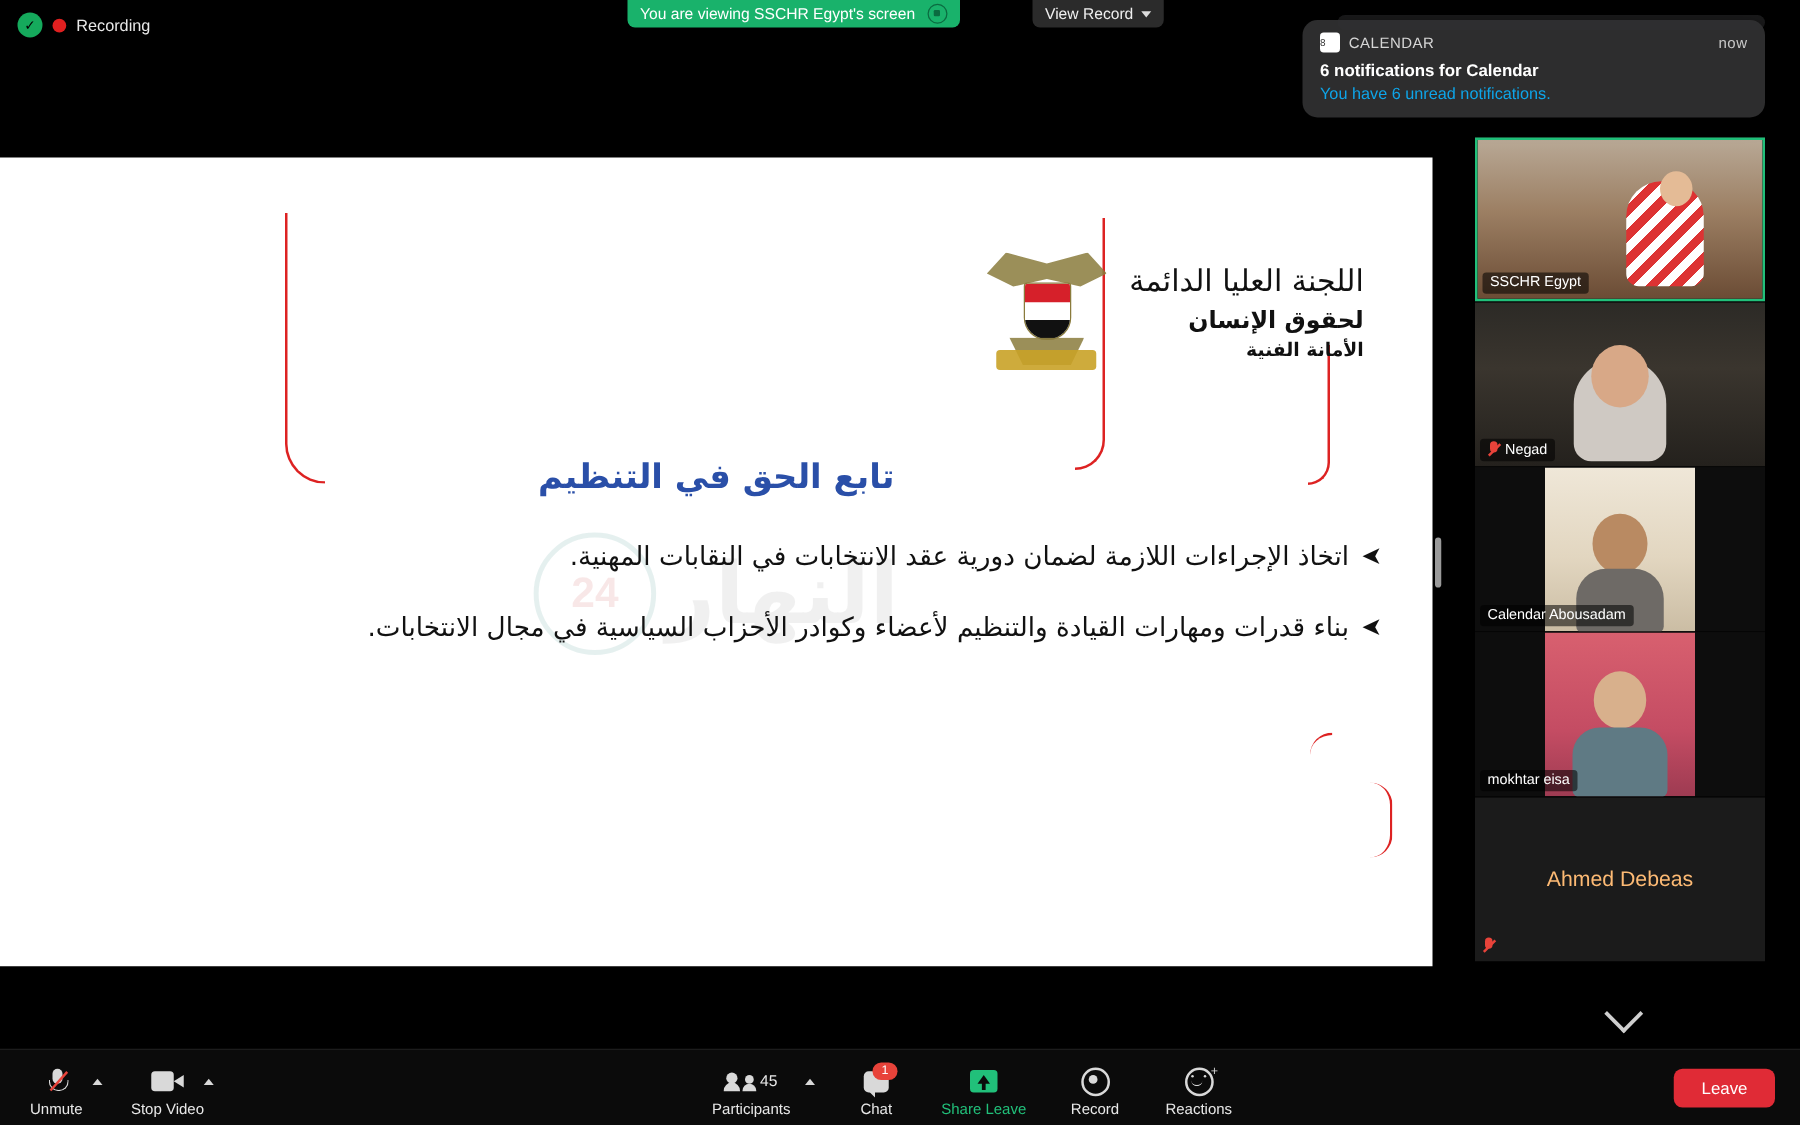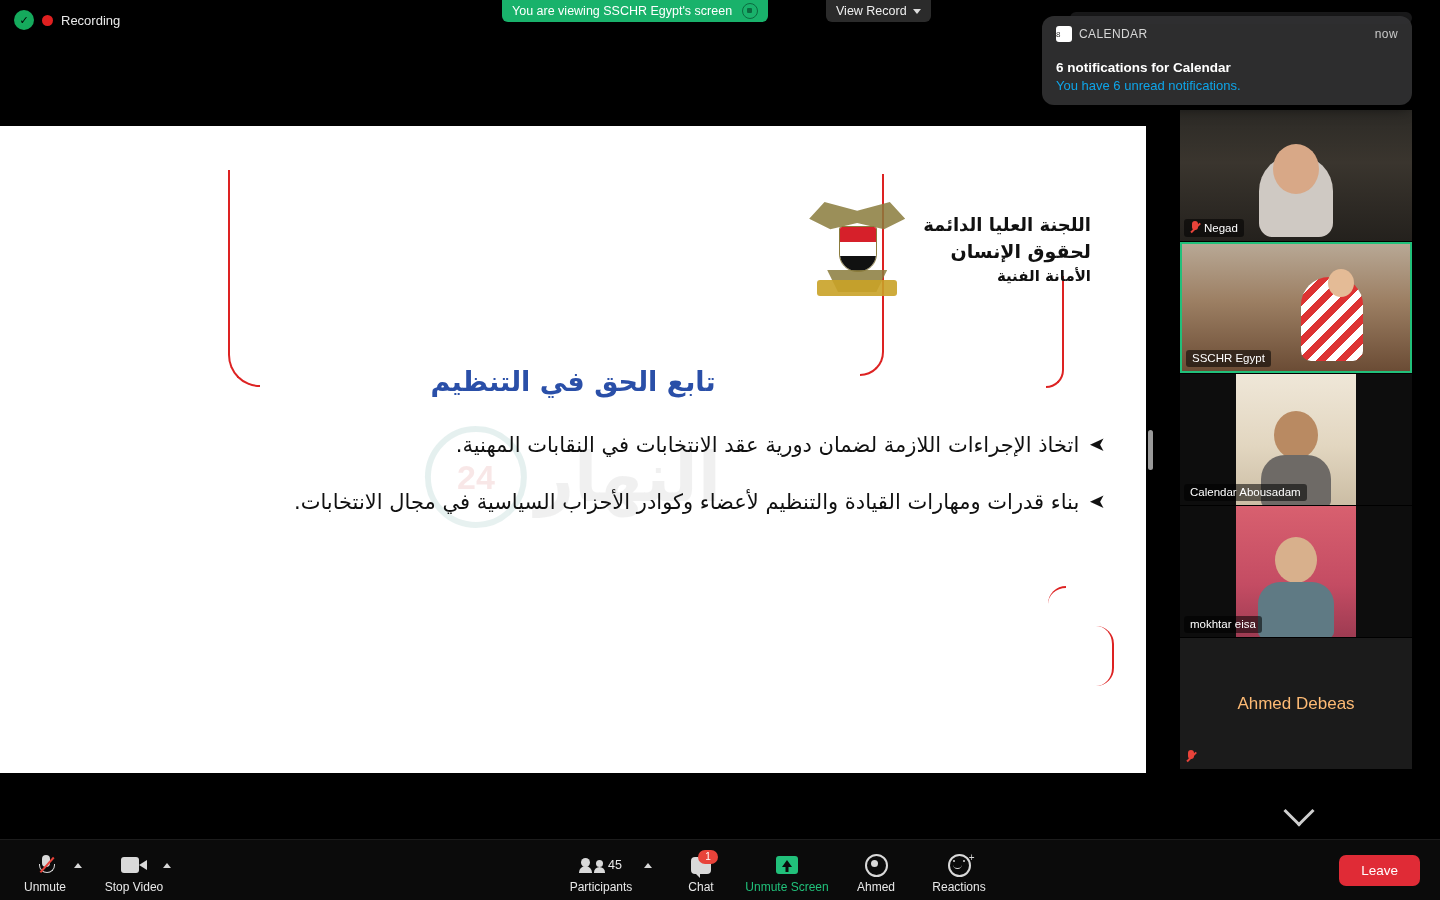--- a/index.html
+++ b/index.html
@@ -130,21 +130,21 @@
     color: #333;
     text-align: center;
     line-height: 11px;
   }
   .toast-time {
     margin-left: auto;
     font-size: 12px;
     color: #c9c9c9;
   }
   .toast-title {
-    margin-top: 18px;
+    margin-top: 7px;
     font-size: 13.5px;
     font-weight: bold;
     color: #fff;
   }
   .toast-body {
     margin-top: 3px;
     font-size: 13px;
     color: #0ea5e9;
   }
   .toast-shadow {
@@ -174,21 +174,21 @@
     display: flex;
     align-items: center;
     gap: 18px;
   }
   .logo-text {
     text-align: right;
     color: #111;
     font-family: "DejaVu Sans", sans-serif;
     line-height: 1.45;
   }
-  .logo-text .l1 { font-size: 18px; font-weight: bold; }
+  .logo-text .l1 { font-size: 24px; font-weight: normal; }
   .logo-text .l2 { font-size: 19px; font-weight: bold; }
   .logo-text .l3 { font-size: 15px; font-weight: bold; }
   .eagle {
     width: 96px; height: 108px;
     position: relative;
   }
   .eagle .wing {
     position: absolute;
     top: 6px; left: 0;
     width: 96px; height: 44px;
@@ -267,21 +267,21 @@
     transform: translateX(-50%);
     display: flex;
     align-items: center;
     gap: 8px;
     opacity: .10;
     pointer-events: none;
   }
   .wm .wm-ring {
     width: 90px; height: 90px;
     border-radius: 50%;
-    border: 6px solid #0f766e;
+    border: 4px solid #0f766e;
     position: relative;
     text-align: center;
   }
   .wm .wm-num {
     position: absolute;
     left: 50%; top: 50%;
     transform: translate(-50%,-50%);
     font-size: 34px;
     color: #c02020;
     font-weight: bold;
@@ -729,32 +729,32 @@
         <span class="txt">بناء قدرات ومهارات القيادة والتنظيم لأعضاء وكوادر الأحزاب السياسية في مجال الانتخابات.</span>
       </div>
     </div>
 
   </div>
 </div>
 <div class="share-handle"></div>
 
 <div class="filmstrip">
 
+  <div class="tile active">
+    <div class="photo p1"></div>
+    <div class="tile-name">
+      <span>SSCHR Egypt</span>
+    </div>
+  </div>
+
   <div class="tile">
     <div class="photo p2"></div>
     <div class="tile-name">
       <span class="mic-off"></span>
       <span>Negad</span>
-    </div>
-  </div>
-
-  <div class="tile active">
-    <div class="photo p1"></div>
-    <div class="tile-name">
-      <span>SSCHR Egypt</span>
     </div>
   </div>
 
   <div class="tile">
     <div class="photo p3">
         <div class="inner"></div>
       </div>
     <div class="tile-name">
       <span>Calendar Abousadam</span>
     </div>
@@ -829,28 +829,28 @@
     </span>
     <span>Chat</span>
   </div>
 
   <div class="tb-item" style="left:744px;">
     <span class="ico">
       <span class="share-ico">
           <span class="stem"></span>
         </span>
     </span>
-    <span class="green">Unmute Screen</span>
+    <span class="green">Share Leave</span>
   </div>
 
   <div class="tb-item" style="left:833px;">
     <span class="ico">
         <span class="rec-ico"></span>
       </span>
-    <span>Ahmed</span>
+    <span>Record</span>
   </div>
 
   <div class="tb-item" style="left:916px;">
     <span class="ico">
       <span class="react-ico">
           <span class="e1"></span>
           <span class="e2"></span>
           <span class="m"></span>
           <span class="plus">+</span>
         </span>

